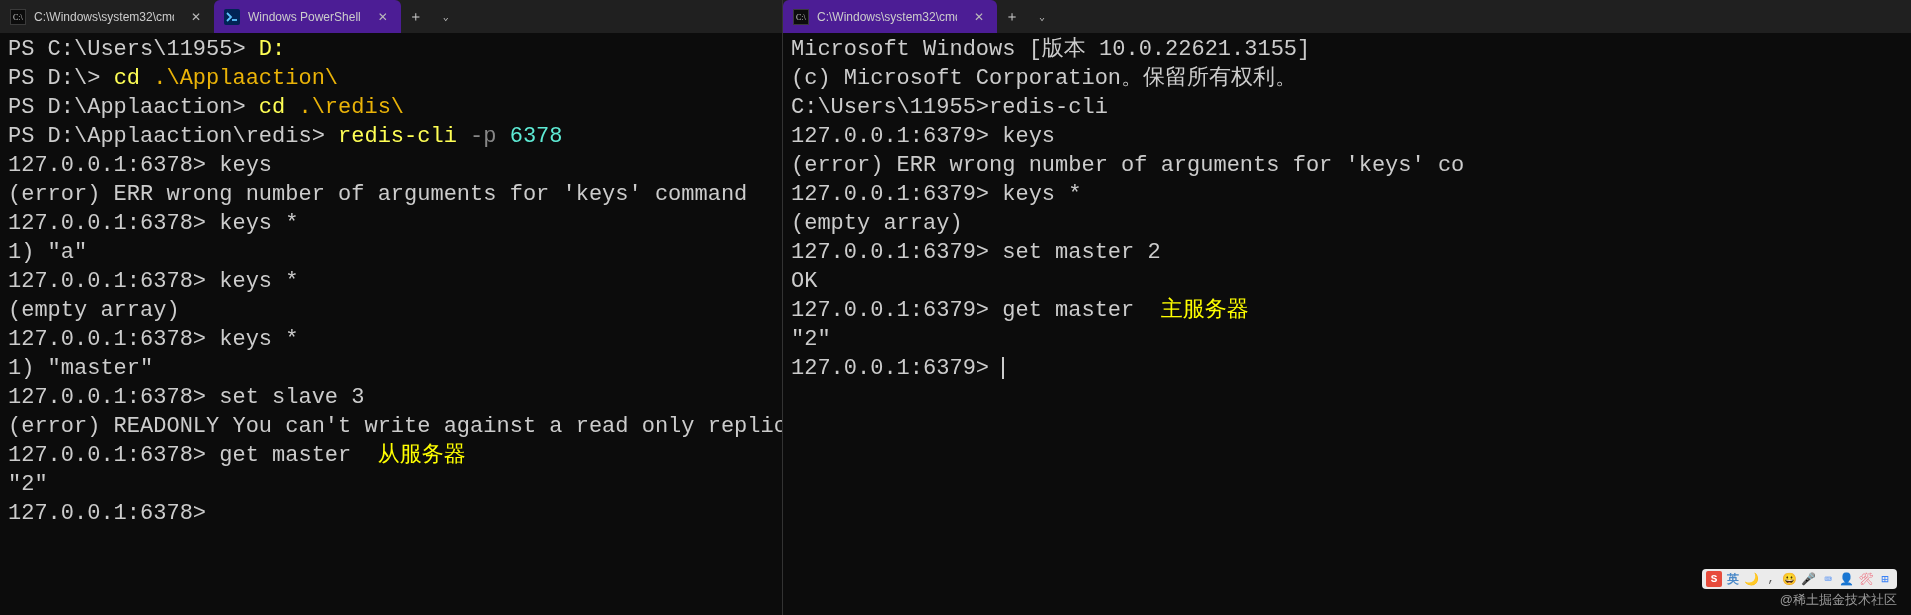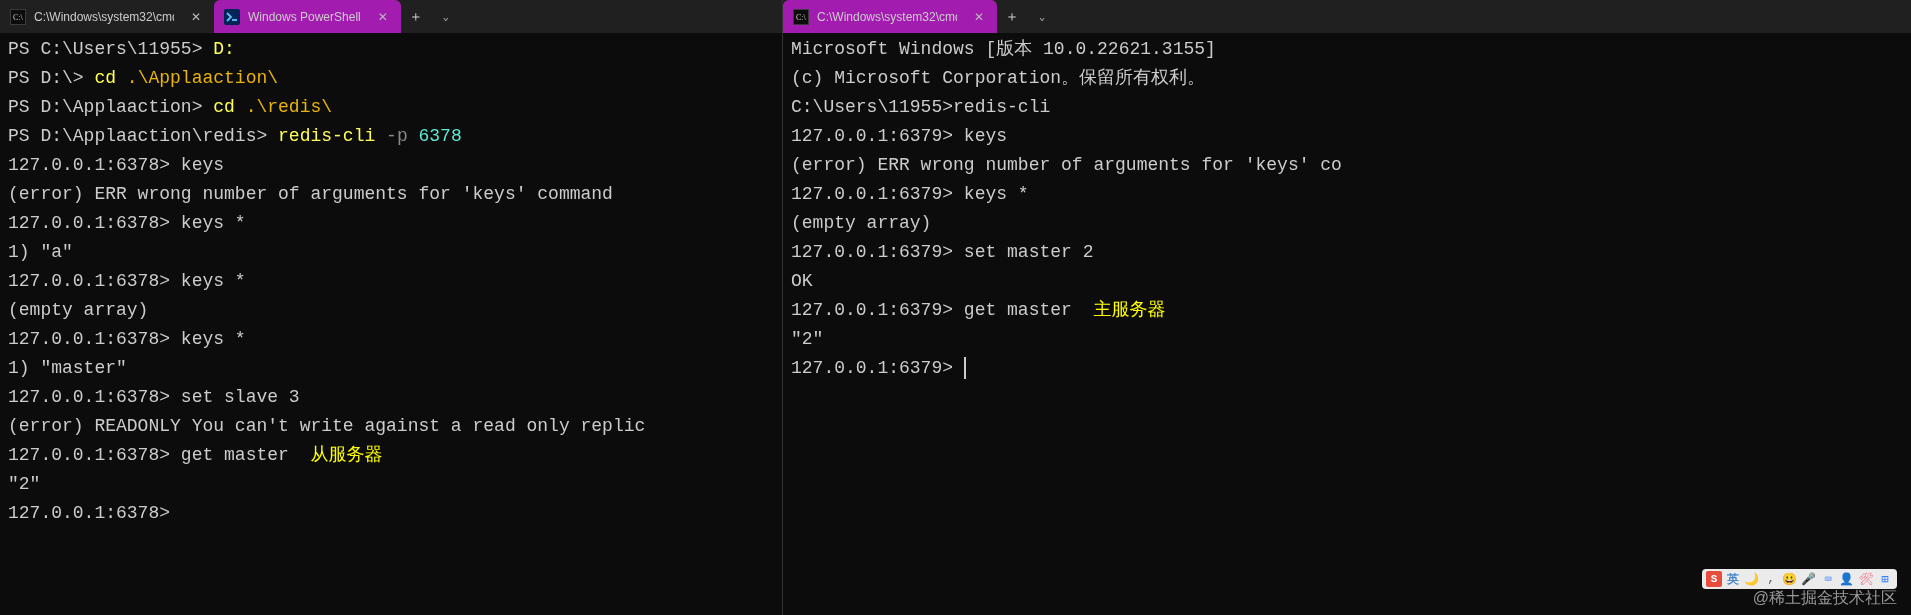--- a/index.html
+++ b/index.html
@@ -2,35 +2,35 @@
 <html><head>
 <meta charset="utf-8">
 <style>
 * { margin:0; padding:0; box-sizing:border-box; }
 body { width:1911px; height:615px; background:#000; font-family:Consolas,"Courier New",monospace; display:flex; overflow:hidden; position:relative; }
 .window { height:615px; background:#0c0c0c; overflow:hidden; display:flex; flex-direction:column; }
 .left { width:783px; border-right:1px solid #333; }
 .right { flex:1; }
 .titlebar { height:33px; background:#202020; display:flex; align-items:center; }
 .tab { height:33px; display:flex; align-items:center; padding:0 10px 0 10px; gap:8px; font-size:12px; font-family:"Segoe UI",sans-serif; color:#ccc; }
-.tab.active { background:#a21caf; border-radius:6px 6px 0 0; }
+.tab.active { background:#4c1d95; border-radius:6px 6px 0 0; }
 .tab-icon { width:16px; height:16px; display:flex; align-items:center; justify-content:center; }
 .tab-title { white-space:nowrap; overflow:hidden; max-width:140px; }
 .tab-close { width:16px; height:16px; display:flex; align-items:center; justify-content:center; font-size:12px; color:#bbb; margin-left:6px; cursor:pointer; }
 .newtab { width:30px; height:30px; display:flex; align-items:center; justify-content:center; color:#ccc; font-size:14px; cursor:pointer; }
 .chev { width:30px; height:30px; display:flex; align-items:center; justify-content:center; color:#ccc; font-size:10px; cursor:pointer; }
-.term { flex:1; padding:2px 8px 0 8px; font-size:18px; line-height:29px; color:#cccccc; white-space:pre; overflow:hidden; }
+.term { flex:1; padding:2px 8px 0 8px; font-size:22px; line-height:29px; color:#cccccc; white-space:pre; overflow:hidden; }
 .prompt { color:#ffff55; }
 .cmd { color:#eab308; }
 .opt { color:#888888; }
 .hl { color:#5eead4; }
 .out { color:#cccccc; }
 .ann { color:#ffff00; font-weight:400; }
 .cursor { display:inline-block; width:2px; height:22px; background:#ccc; vertical-align:middle; }
-.watermark { position:absolute; right:14px; bottom:6px; color:#999; font-size:16px; font-family:"Segoe UI",sans-serif; }
+.watermark { position:absolute; right:14px; bottom:6px; color:#999; font-size:13px; font-family:"Segoe UI",sans-serif; }
 .totray { position:absolute; right:14px; bottom:26px; display:flex; gap:3px; align-items:center; background:rgba(255,255,255,0.92); padding:2px 4px; border-radius:4px; font-size:12px; }
 .totray span { width:16px; height:16px; display:flex; align-items:center; justify-content:center; }
 .ico-s { background:#e74c3c; color:#fff; font-weight:bold; border-radius:2px; font-size:11px; }
 .svgico { width:16px; height:16px; }
 </style>
 </head>
 <body>
 
 <div class="window left">
   <div class="titlebar">

